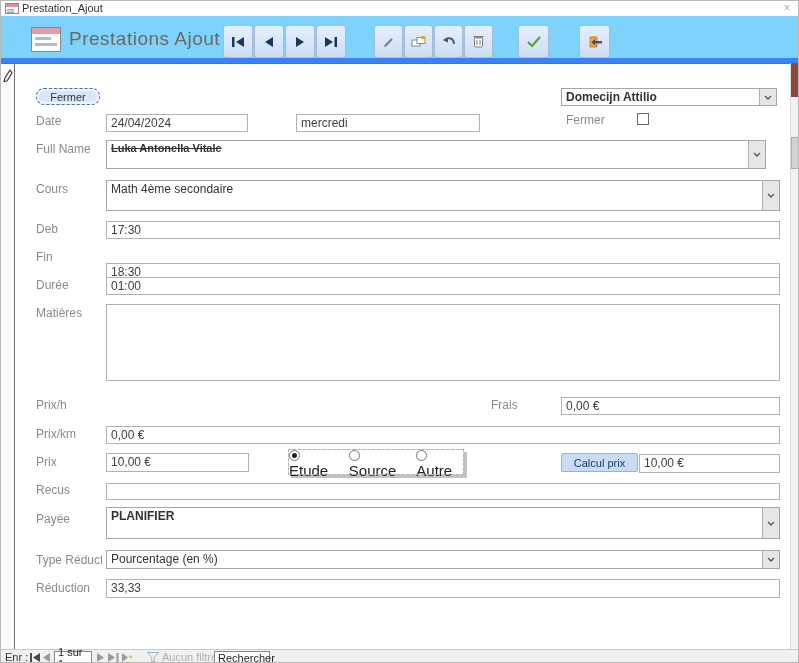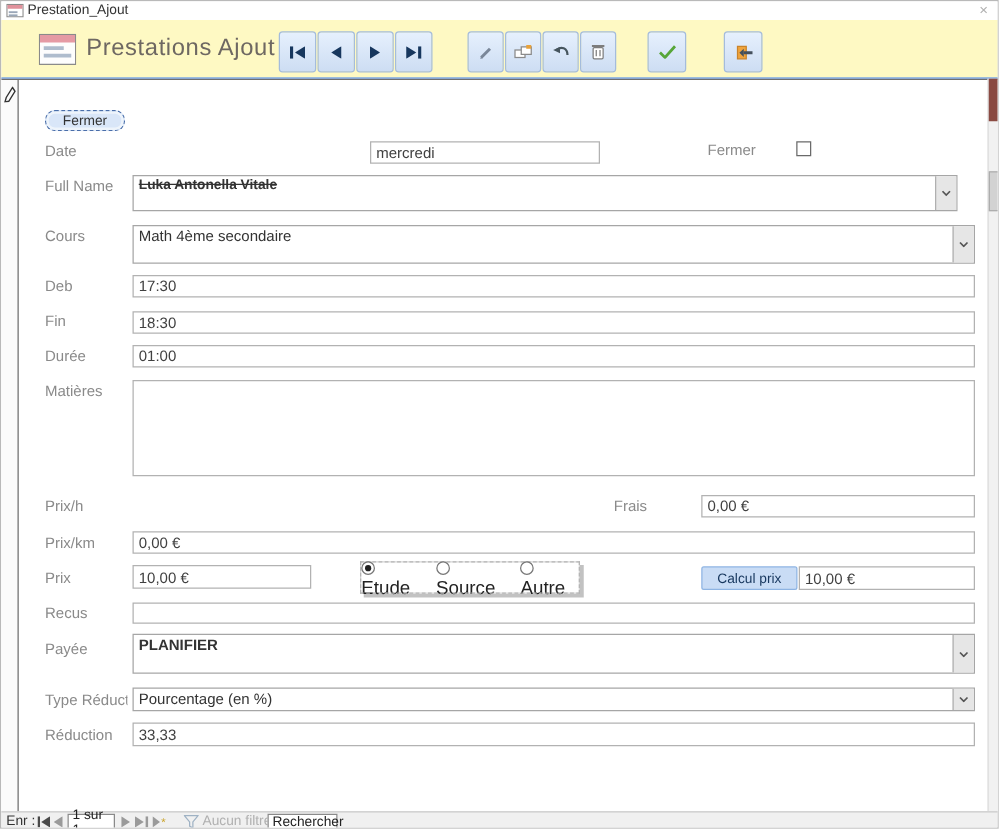--- a/index.html
+++ b/index.html
@@ -4,21 +4,21 @@
 <style>
   html,body{margin:0;padding:0;background:#e8e8e8;}
   *{box-sizing:border-box;font-family:"Liberation Sans","DejaVu Sans",sans-serif;}
   #app{position:relative;width:799px;height:663px;background:#fff;border:1px solid #b9b9b9;overflow:hidden;}
   .abs{position:absolute;}
   
   .titlebar{left:0;top:0;width:799px;height:15px;background:#ffffff;padding-left:47px;}
   .titlebar-text{left:21px;top:1px;font-size:11px;color:#333;}
   .close-x{left:778px;top:0px;font-size:12px;color:#b0b0b0;width:16px;text-align:center;}
   
-  .header{left:0;top:15px;width:799px;height:47px;background:#fef9c3;border-bottom:1px solid #3b82f6;text-align:right;}
+  .header{left:0;top:15px;width:799px;height:47px;background:#7dd3fc;border-bottom:5px solid #3b82f6;text-align:right;}
   .hdr-title{font-size:19px;color:#6e6862;letter-spacing:.5px;}
   .tbtn{height:33px;background:linear-gradient(#e6f0fd,#cdddf3);border:1px solid #a4bcdc;border-radius:3px;display:flex;align-items:center;justify-content:center;}
   
   .body{left:0;top:62px;width:799px;height:586px;background:#fff;border-top:1px solid #6f6f6f;}
   .recsel{left:0;top:63px;width:14px;height:585px;background:#fbfbfb;border-right:1px solid #6f6f6f;}
   .lbl{font-size:12px;color:#8a8a8a;white-space:nowrap;overflow:hidden;}
   .field{border:1px solid #b2b2b2;background:#fff;font-size:12px;color:#404040;padding:1px 4px;outline:none;}
   input.field{width:100%;height:100%;}
   .combo{border:1px solid #a6a6a6;background:#fff;display:flex;}
   .combo .val{flex:1;font-size:12px;color:#333;padding:1px 4px;overflow:hidden;white-space:nowrap;}
@@ -135,22 +135,31 @@
 
   <div class="abs body"></div>
   <div class="abs recsel">
     <svg class="abs" style="left:2px;top:5px" width="10" height="13">
       <path d="M7 1 L9 4 L4 12 L1 12.5 L2 9 Z" fill="none" stroke="#333" stroke-width="1.1"></path>
     </svg>
   </div>
 
   <div class="abs fermer-btn" style="left:35px;top:87px;width:64px;height:17px">Fermer</div>
 
+  <div class="abs combo" style="left:560px;top:87px;width:216px;height:18px">
+    <div class="val bold">Domecijn Attilio</div>
+    <div class="dd">
+        <svg class="chev">
+          <polyline points="1,1 4,4 7,1" fill="none" stroke="#555" stroke-width="1.4"></polyline>
+        </svg>
+      </div>
+  </div>
 
   <div class="abs lbl" style="left:35px;top:113px">Date</div>
+  <div class="abs" style="left:105px;top:112px;width:142px;height:18px"><input class="field" readonly="" value="24/04/2024" style=""></div>
   <div class="abs" style="left:295px;top:112px;width:184px;height:18px"><input class="field" readonly="" value="mercredi" style=""></div>
   <div class="abs lbl" style="left:565px;top:112px">Fermer</div>
   <div class="abs checkbox" style="left:636px;top:112px"></div>
 
   <div class="abs lbl" style="left:35px;top:141px">Full Name</div>
   <div class="abs combo" style="left:105px;top:139px;width:660px;height:29px">
     <div class="val strike" style="font-size:11px">Luka Antonella Vitale</div>
     <div class="dd">
         <svg class="chev">
           <polyline points="1,1 4,4 7,1" fill="none" stroke="#555" stroke-width="1.4"></polyline>
@@ -165,21 +174,21 @@
         <svg class="chev">
           <polyline points="1,1 4,4 7,1" fill="none" stroke="#555" stroke-width="1.4"></polyline>
         </svg>
       </div>
   </div>
 
   <div class="abs lbl" style="left:35px;top:221px">Deb</div>
   <div class="abs" style="left:105px;top:219px;width:674px;height:18px"><input class="field" readonly="" value="17:30" style=""></div>
 
   <div class="abs lbl" style="left:35px;top:249px">Fin</div>
-  <div class="abs" style="left:105px;top:248px;width:674px;height:18px"><input class="field" readonly="" value="18:30" style=""></div>
+  <div class="abs" style="left:105px;top:261px;width:674px;height:18px"><input class="field" readonly="" value="18:30" style=""></div>
 
   <div class="abs lbl" style="left:35px;top:277px">Durée</div>
   <div class="abs" style="left:105px;top:275px;width:674px;height:18px"><input class="field" readonly="" value="01:00" style=""></div>
 
   <div class="abs lbl" style="left:35px;top:305px">Matières</div>
   <div class="abs field" style="left:105px;top:303px;width:674px;height:77px"></div>
 
   <div class="abs lbl" style="left:35px;top:397px">Prix/h</div>
   <div class="abs lbl" style="left:490px;top:397px">Frais</div>
   <div class="abs" style="left:560px;top:395px;width:219px;height:18px"><input class="field" readonly="" value="0,00 €" style=""></div>

